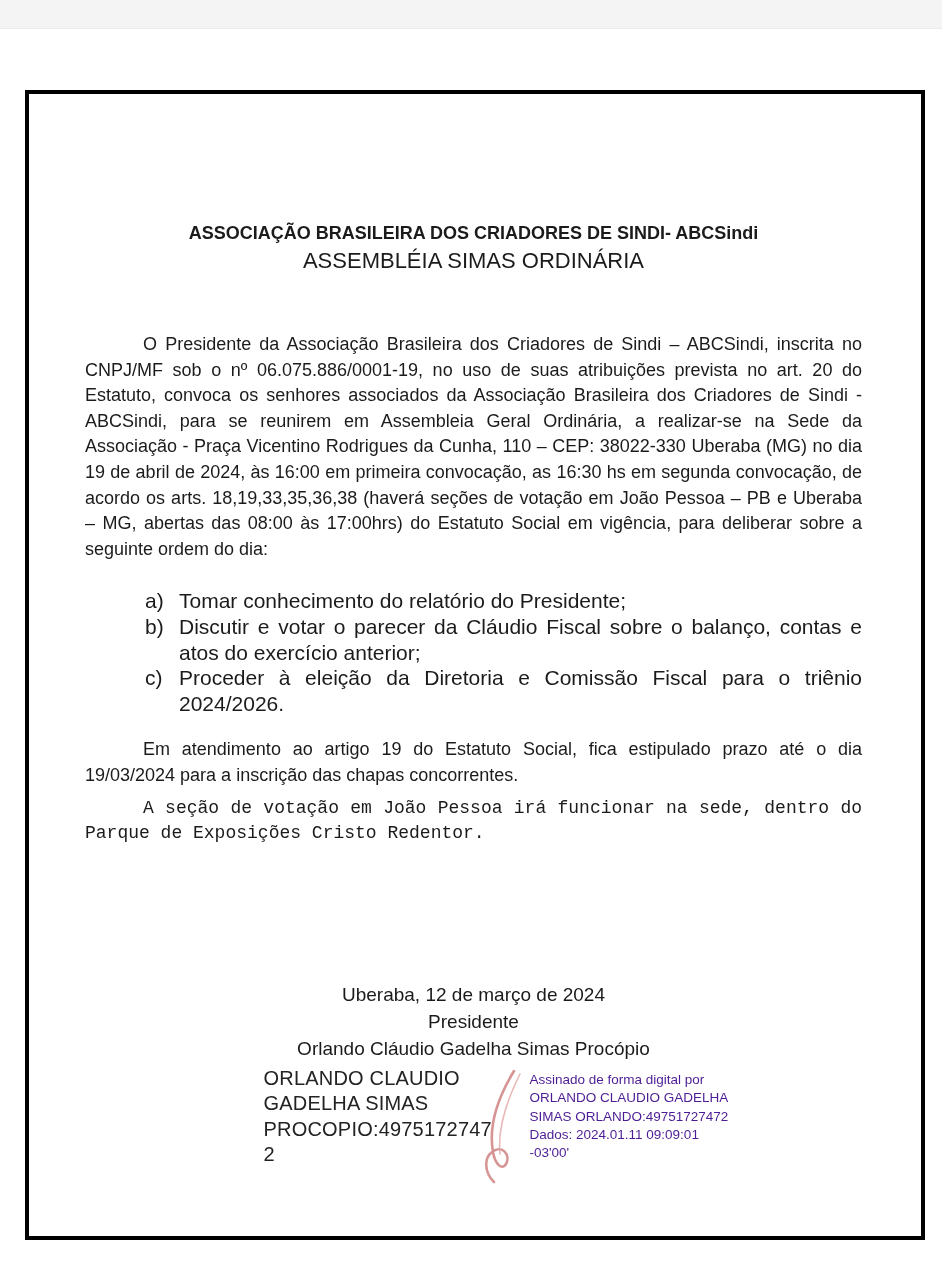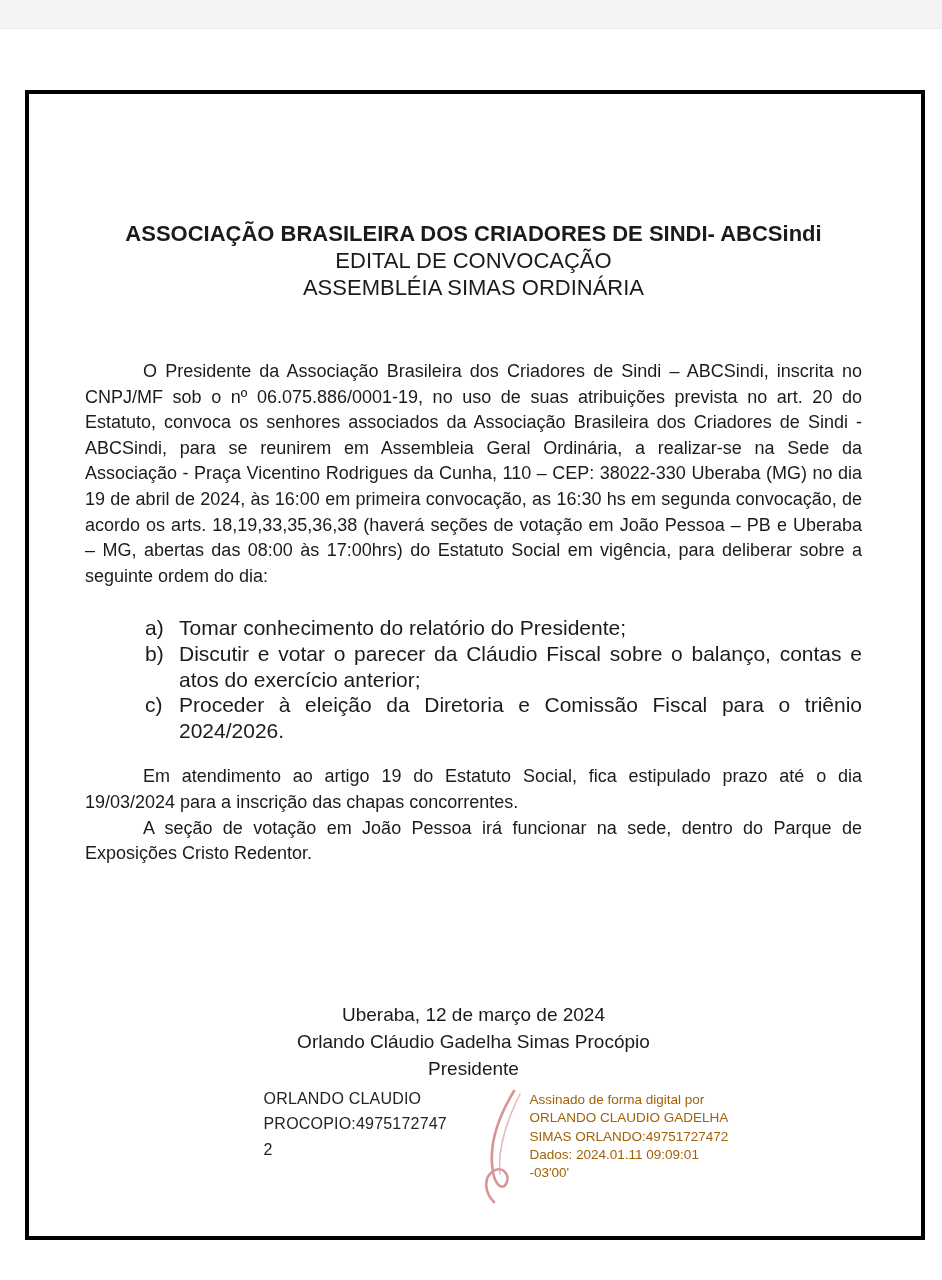--- a/index.html
+++ b/index.html
@@ -39,21 +39,21 @@
     box-sizing: border-box;
   }
   .title-block {
     text-align: center;
     font-size: 22px;
     line-height: 27px;
   }
   .title-block .main-title {
     font-weight: bold;
     margin: 0;
-    font-size: 22px;
+    font-size: 18px;
   }
   .title-block .sub-title {
     font-weight: normal;
     margin: 0;
   }
   .body-par {
     margin: 0;
     font-size: 18px;
     line-height: 25.6px;
     text-align: justify;
@@ -65,67 +65,66 @@
     font-size: 21px;
     line-height: 25.6px;
   }
   .agenda-item {
     display: grid;
     grid-template-columns: 34px 1fr;
     text-align: justify;
   }
   .agenda-label { text-align: left; }
   .par-2 { margin-top: 21px; }
-  .par-3 { margin-top: 0; }
+  .par-3 { margin-top: 7px; font-family: Liberation Mono, monospace; }
   .closing-block {
     margin-top: 134px;
     text-align: center;
     font-size: 19px;
     line-height: 27px;
   }
   .signature-row {
     margin-top: 4px;
     margin-left: 84px;
     display: flex;
     justify-content: center;
     align-items: flex-start;
   }
   .sig-subject {
     width: 212px;
-    font-size: 16px;
+    font-size: 20px;
     line-height: 25.5px;
     letter-spacing: 0.2px;
     color: #232323;
   }
   .sig-flourish {
     width: 48px;
     height: 118px;
     margin: 2px 4px 0 2px;
     flex: 0 0 auto;
   }
   .sig-details {
     width: 238px;
     font-size: 13.5px;
     line-height: 18.4px;
     padding-top: 5px;
-    color: #a16207;
+    color: #4c1d95;
   }
 </style>
 </head>
 <body>
 
 <div class="screen">
   <div class="top-strip"></div>
 
   <div class="page-frame">
     <div class="page-content">
 
       <div class="title-block">
         <div class="main-title">ASSOCIAÇÃO BRASILEIRA DOS CRIADORES DE SINDI- ABCSindi</div>
-        <div class="sub-title">EDITAL DE CONVOCAÇÃO</div>
         <div class="sub-title">ASSEMBLÉIA SIMAS ORDINÁRIA</div>
       </div>
 
       <p class="body-par par-1">O Presidente da Associação Brasileira dos Criadores de Sindi – ABCSindi, inscrita no CNPJ/MF sob o nº 06.075.886/0001-19, no uso de suas atribuições prevista no art. 20 do Estatuto, convoca os senhores associados da Associação Brasileira dos Criadores de Sindi - ABCSindi, para se reunirem em Assembleia Geral Ordinária, a realizar-se na Sede da Associação - Praça Vicentino Rodrigues da Cunha, 110 – CEP: 38022-330 Uberaba (MG) no dia 19 de abril de 2024, às 16:00 em primeira convocação, as 16:30 hs em segunda convocação, de acordo os arts. 18,19,33,35,36,38 (haverá seções de votação em João Pessoa – PB e Uberaba – MG, abertas das 08:00 às 17:00hrs) do Estatuto Social em vigência, para deliberar sobre a seguinte ordem do dia:</p>
 
       <div class="agenda">
         <div class="agenda-item">
           <span class="agenda-label">a)</span>
           <span class="agenda-text">Tomar conhecimento do relatório do Presidente;</span>
         </div>
@@ -137,27 +136,28 @@
           <span class="agenda-label">c)</span>
           <span class="agenda-text">Proceder à eleição da Diretoria e Comissão Fiscal para o triênio 2024/2026.</span>
         </div>
       </div>
 
       <p class="body-par par-2">Em atendimento ao artigo 19 do Estatuto Social, fica estipulado prazo até o dia 19/03/2024 para a inscrição das chapas concorrentes.</p>
       <p class="body-par par-3">A seção de votação em João Pessoa irá funcionar na sede, dentro do Parque de Exposições Cristo Redentor.</p>
 
       <div class="closing-block">
         <div>Uberaba, 12 de março de 2024</div>
+        <div>Presidente</div>
         <div>Orlando Cláudio Gadelha Simas Procópio</div>
-        <div>Presidente</div>
       </div>
 
       <div class="signature-row">
         <div class="sig-subject">
           <div>ORLANDO CLAUDIO</div>
+          <div>GADELHA SIMAS</div>
           <div>PROCOPIO:4975172747</div>
           <div>2</div>
         </div>
         <svg class="sig-flourish" viewBox="0 0 48 118" xmlns="http://www.w3.org/2000/svg">
           <path d="M36 3 C22 26 10 56 15 84 C17 96 24 103 28 96 C33 87 24 76 14 84 C6 90 6 104 16 114" fill="none" stroke="#cf8181" stroke-width="2.6" stroke-linecap="round" opacity="0.85"></path>
           <path d="M42 6 C30 30 19 58 22 86" fill="none" stroke="#e2a6a6" stroke-width="1.6" stroke-linecap="round" opacity="0.8"></path>
         </svg>
         <div class="sig-details">
           <div>Assinado de forma digital por</div>
           <div>ORLANDO CLAUDIO GADELHA</div>

